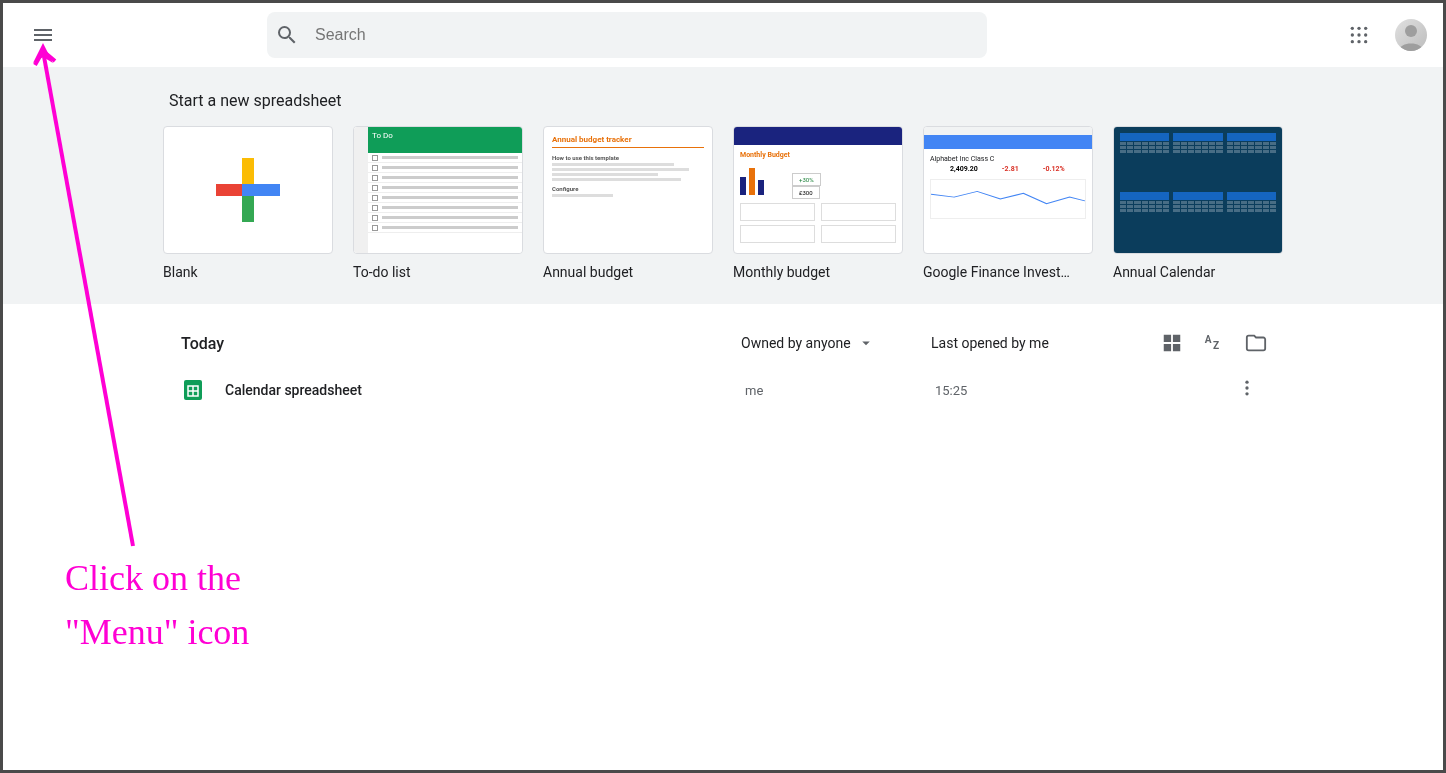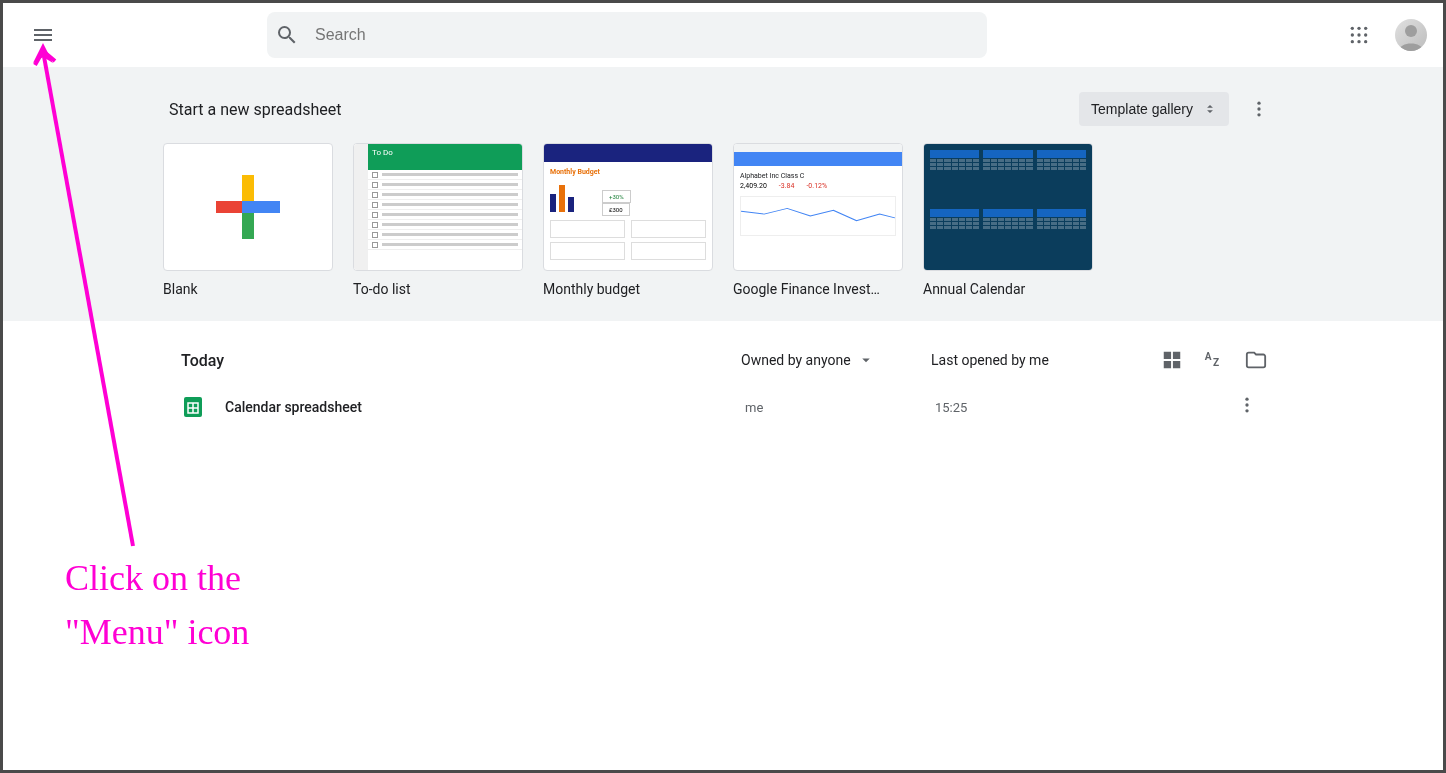--- a/index.html
+++ b/index.html
@@ -205,21 +205,21 @@
     .thumb-monthly-chart { display:flex; align-items:flex-end; gap:3px; height:30px; margin-bottom:4px;}
     .thumb-monthly-chart div{ width:6px; background:#1a237e;}
     .thumb-monthly-stat { display:inline-block; border:1px solid #ccc; padding:2px 6px; font-size:6px; margin-left:10px;}
     .thumb-monthly-row { display:flex; gap:6px; margin-top:4px;}
     .thumb-monthly-box { flex:1; height:18px; border:1px solid #ddd;}
 
     .thumb-finance { width:100%; height:100%; font-size:5px; }
     .thumb-finance-top { height:14px; background:#4285f4; }
     .thumb-finance-body { padding:6px; }
     .thumb-finance-name { font-size:7px; color:#202124; margin-bottom:2px;}
-    .thumb-finance-price { font-size:7px; font-weight:normal; display:flex; gap:12px;}
+    .thumb-finance-price { font-size:7px; font-weight:bold; display:flex; gap:24px;margin-left:20px;}
     .thumb-finance-price .r{color:#d93025;}
     .thumb-finance-chart { height:40px; border:1px solid #eee; margin-top:6px; position:relative;}
 
     .thumb-calendar { width:100%; height:100%; background:#0b3d5c; padding:6px; display:grid; grid-template-columns:repeat(3,1fr); gap:4px;}
     .thumb-calendar-month { background:rgba(255,255,255,0); }
     .thumb-calendar-month-h { height:8px; background:#1565c0; margin-bottom:1px;}
     .thumb-calendar-month-g { display:grid; grid-template-columns:repeat(7,1fr); gap:1px;}
     .thumb-calendar-month-g div{height:3px; background:rgba(255,255,255,0.25);}
   </style>
 </head>
@@ -257,35 +257,20 @@
         <path d="M4 32 C4 22 28 22 28 32 Z" fill="#9e9e9e"></path>
       </svg>
     </div>
   </div>
 </div>
 
 <div class="templates-section">
   <div class="templates-inner">
     <div class="templates-header">
       <div class="templates-title">Start a new spreadsheet</div>
-      <div class="templates-actions">
-        <button class="gallery-btn">
-          <span>Template gallery</span>
-          <svg width="14" height="18" viewBox="0 0 24 24" fill="#5f6368">
-              <path d="M12 5l-5 5h10l-5-5zm0 14l5-5H7l5 5z"></path>
-            </svg>
-        </button>
-        <div class="more-btn">
-          <svg width="20" height="20" viewBox="0 0 24 24" fill="#5f6368">
-              <circle cx="12" cy="5" r="2"></circle>
-              <circle cx="12" cy="12" r="2"></circle>
-              <circle cx="12" cy="19" r="2"></circle>
-            </svg>
-        </div>
-      </div>
     </div>
     <div class="templates-row">
 
       <div class="template-card">
         <div class="template-thumb">
           <svg class="plus-icon" viewBox="0 0 80 80">
             <rect x="34" y="8" width="12" height="28" fill="#fbbc04"></rect>
             <rect x="34" y="44" width="12" height="28" fill="#34a853"></rect>
             <rect x="8" y="34" width="28" height="12" fill="#ea4335"></rect>
             <rect x="44" y="34" width="28" height="12" fill="#4285f4"></rect>
@@ -332,20 +317,35 @@
               <div class="thumb-todo-row">
                   <div class="chk"></div>
                   <div class="txt"></div>
                 </div>
             </div>
           </div>
         </div>
         <div class="template-label">To-do list</div>
       </div>
 
+      <div class="template-card">
+        <div class="template-thumb">
+          <div class="thumb-annual">
+            <div class="thumb-annual-title">Annual budget tracker</div>
+            <div class="thumb-annual-sub">How to use this template</div>
+            <div class="thumb-annual-line"></div>
+            <div class="thumb-annual-line" style="width:90%"></div>
+            <div class="thumb-annual-line" style="width:70%"></div>
+            <div class="thumb-annual-line" style="width:85%"></div>
+            <div class="thumb-annual-sub">Configure</div>
+            <div class="thumb-annual-line" style="width:40%"></div>
+          </div>
+        </div>
+        <div class="template-label">Annual budget</div>
+      </div>
 
       <div class="template-card">
         <div class="template-thumb">
           <div class="thumb-monthly">
             <div class="thumb-monthly-bar"></div>
             <div class="thumb-monthly-body">
               <div class="thumb-monthly-title">Monthly Budget</div>
               <div style="display:flex; align-items:flex-end;">
                 <div class="thumb-monthly-chart">
                   <div style="height:60%"></div>
@@ -373,21 +373,21 @@
 
       <div class="template-card">
         <div class="template-thumb">
           <div class="thumb-finance">
             <div style="height:8px;background:#f1f3f4;"></div>
             <div class="thumb-finance-top"></div>
             <div class="thumb-finance-body">
               <div class="thumb-finance-name">Alphabet Inc Class C</div>
               <div class="thumb-finance-price">
                 <span>2,409.20</span>
-                <span class="r">-3.84</span>
+                <span class="r">-2.81</span>
                 <span class="r">-0.12%</span>
               </div>
               <div class="thumb-finance-chart">
                 <svg width="100%" height="100%" viewBox="0 0 100 40" preserveAspectRatio="none">
                   <polyline points="0,15 15,18 30,12 45,20 60,14 75,25 90,18 100,22" fill="none" stroke="#4285f4" stroke-width="1"></polyline>
                 </svg>
               </div>
             </div>
           </div>
         </div>

